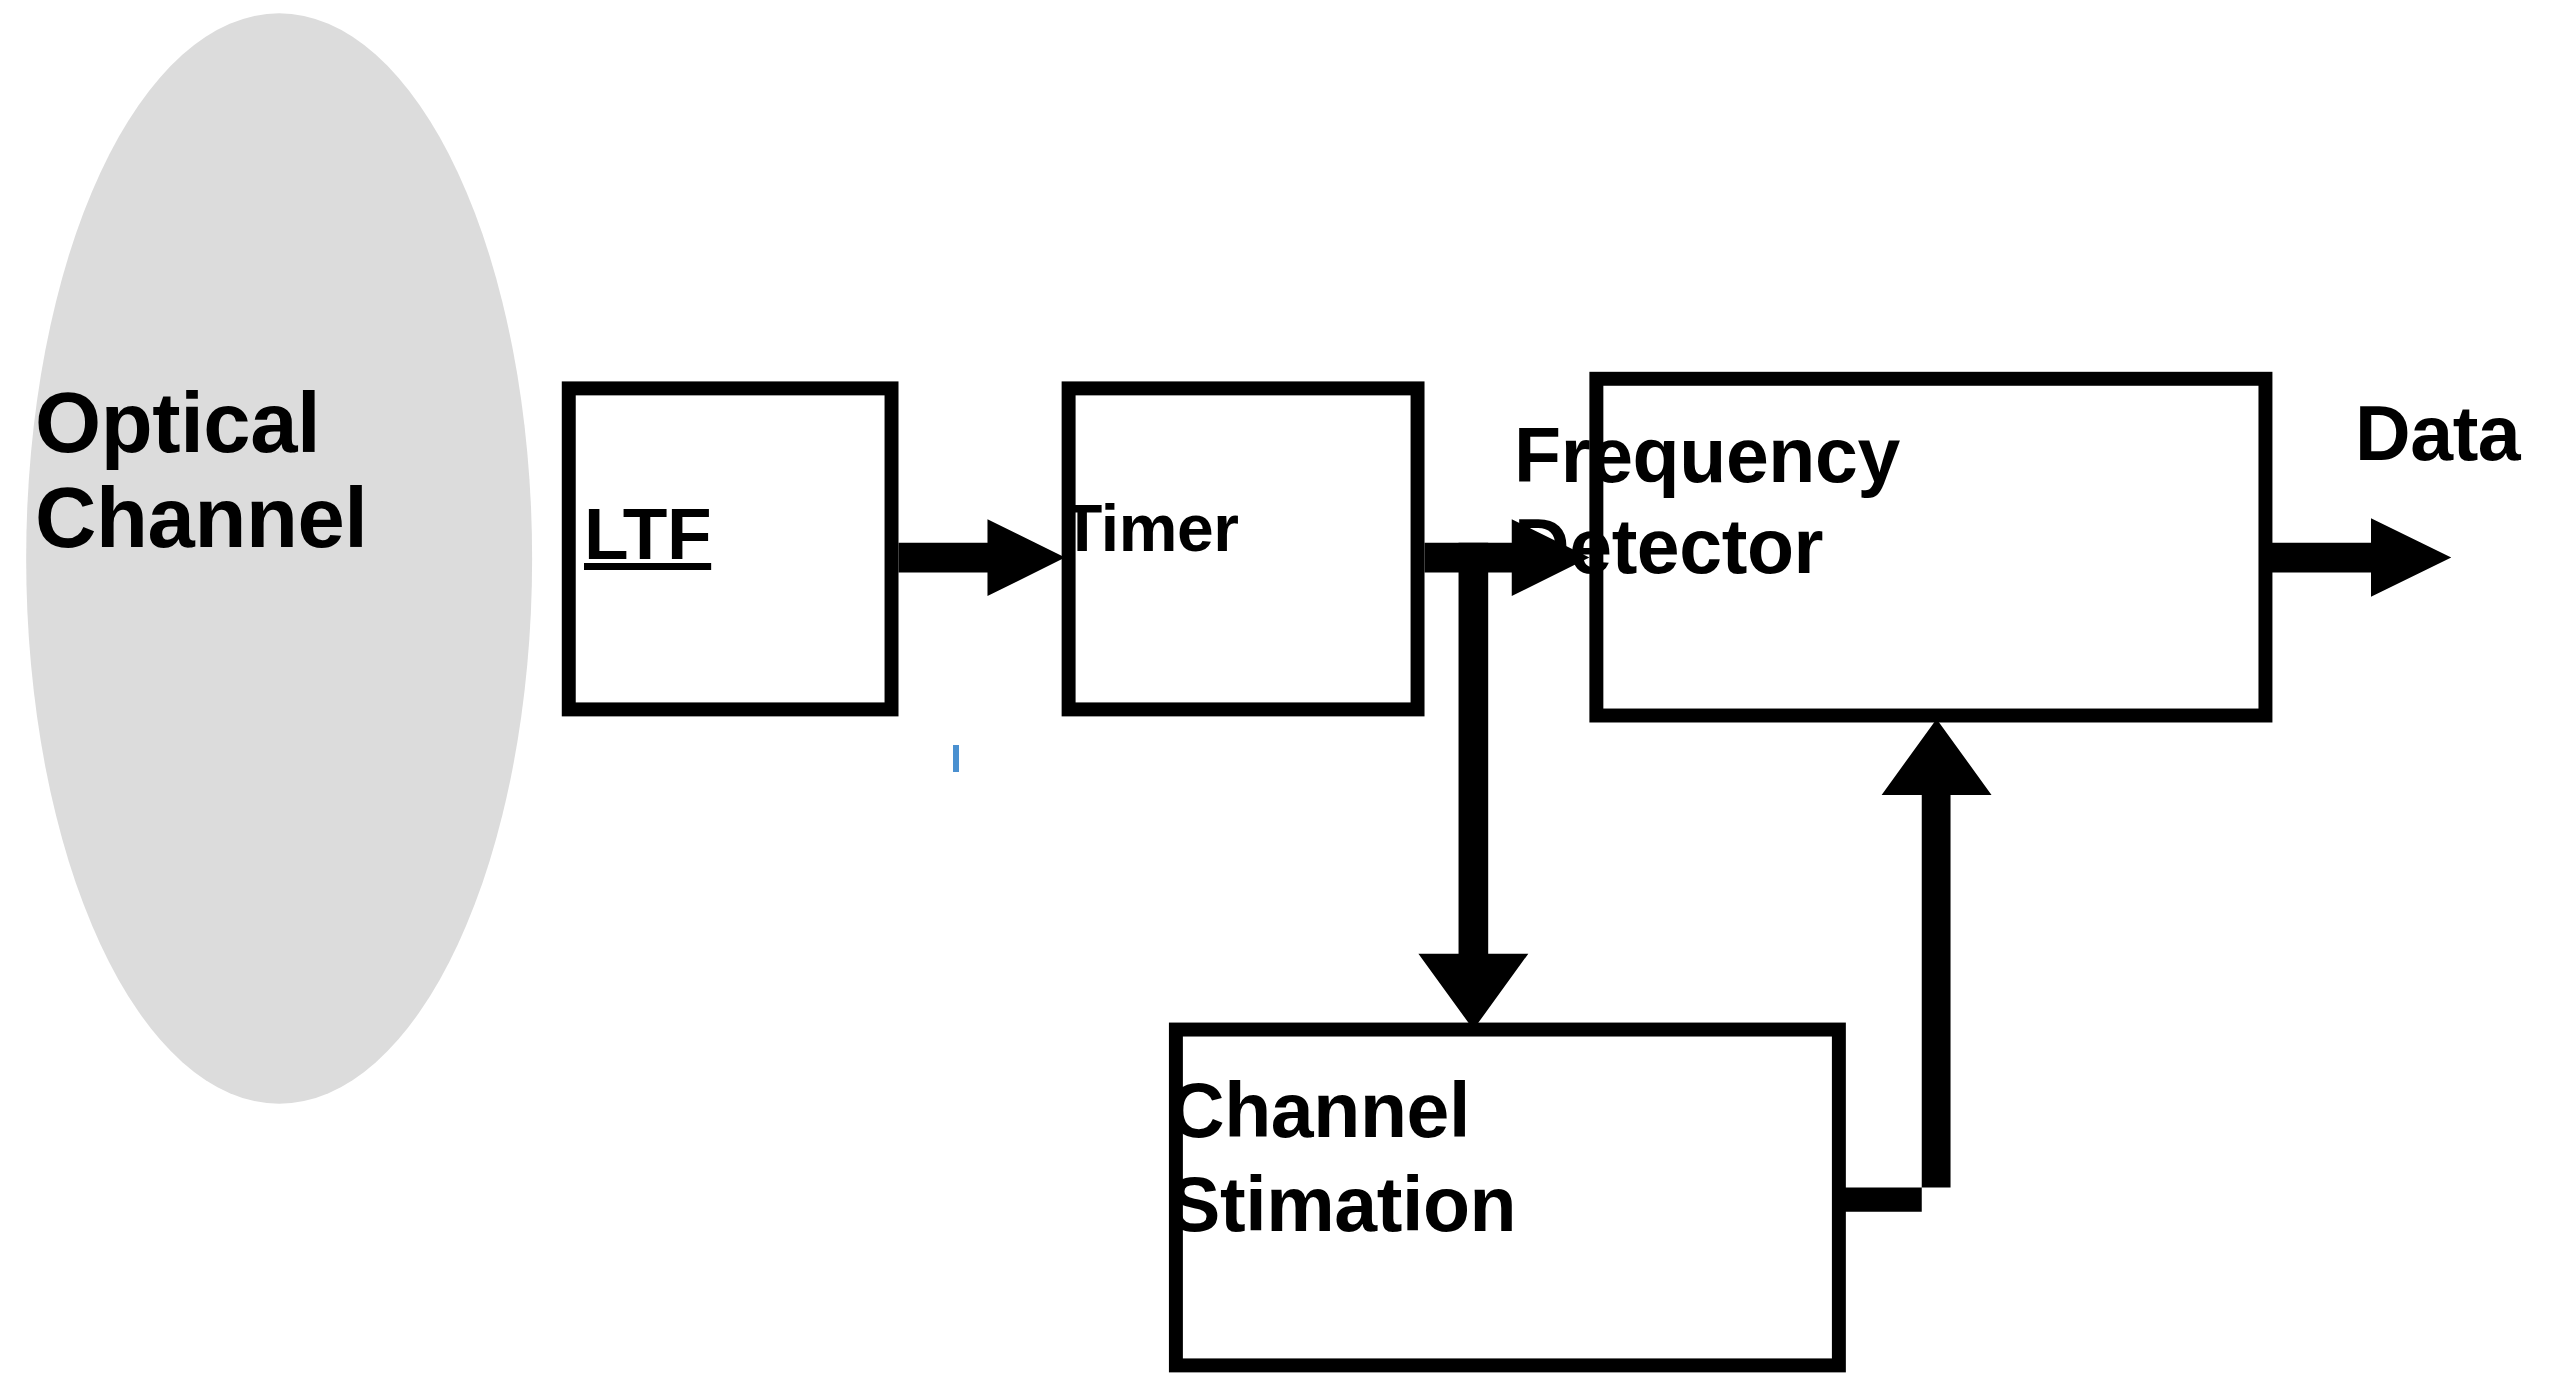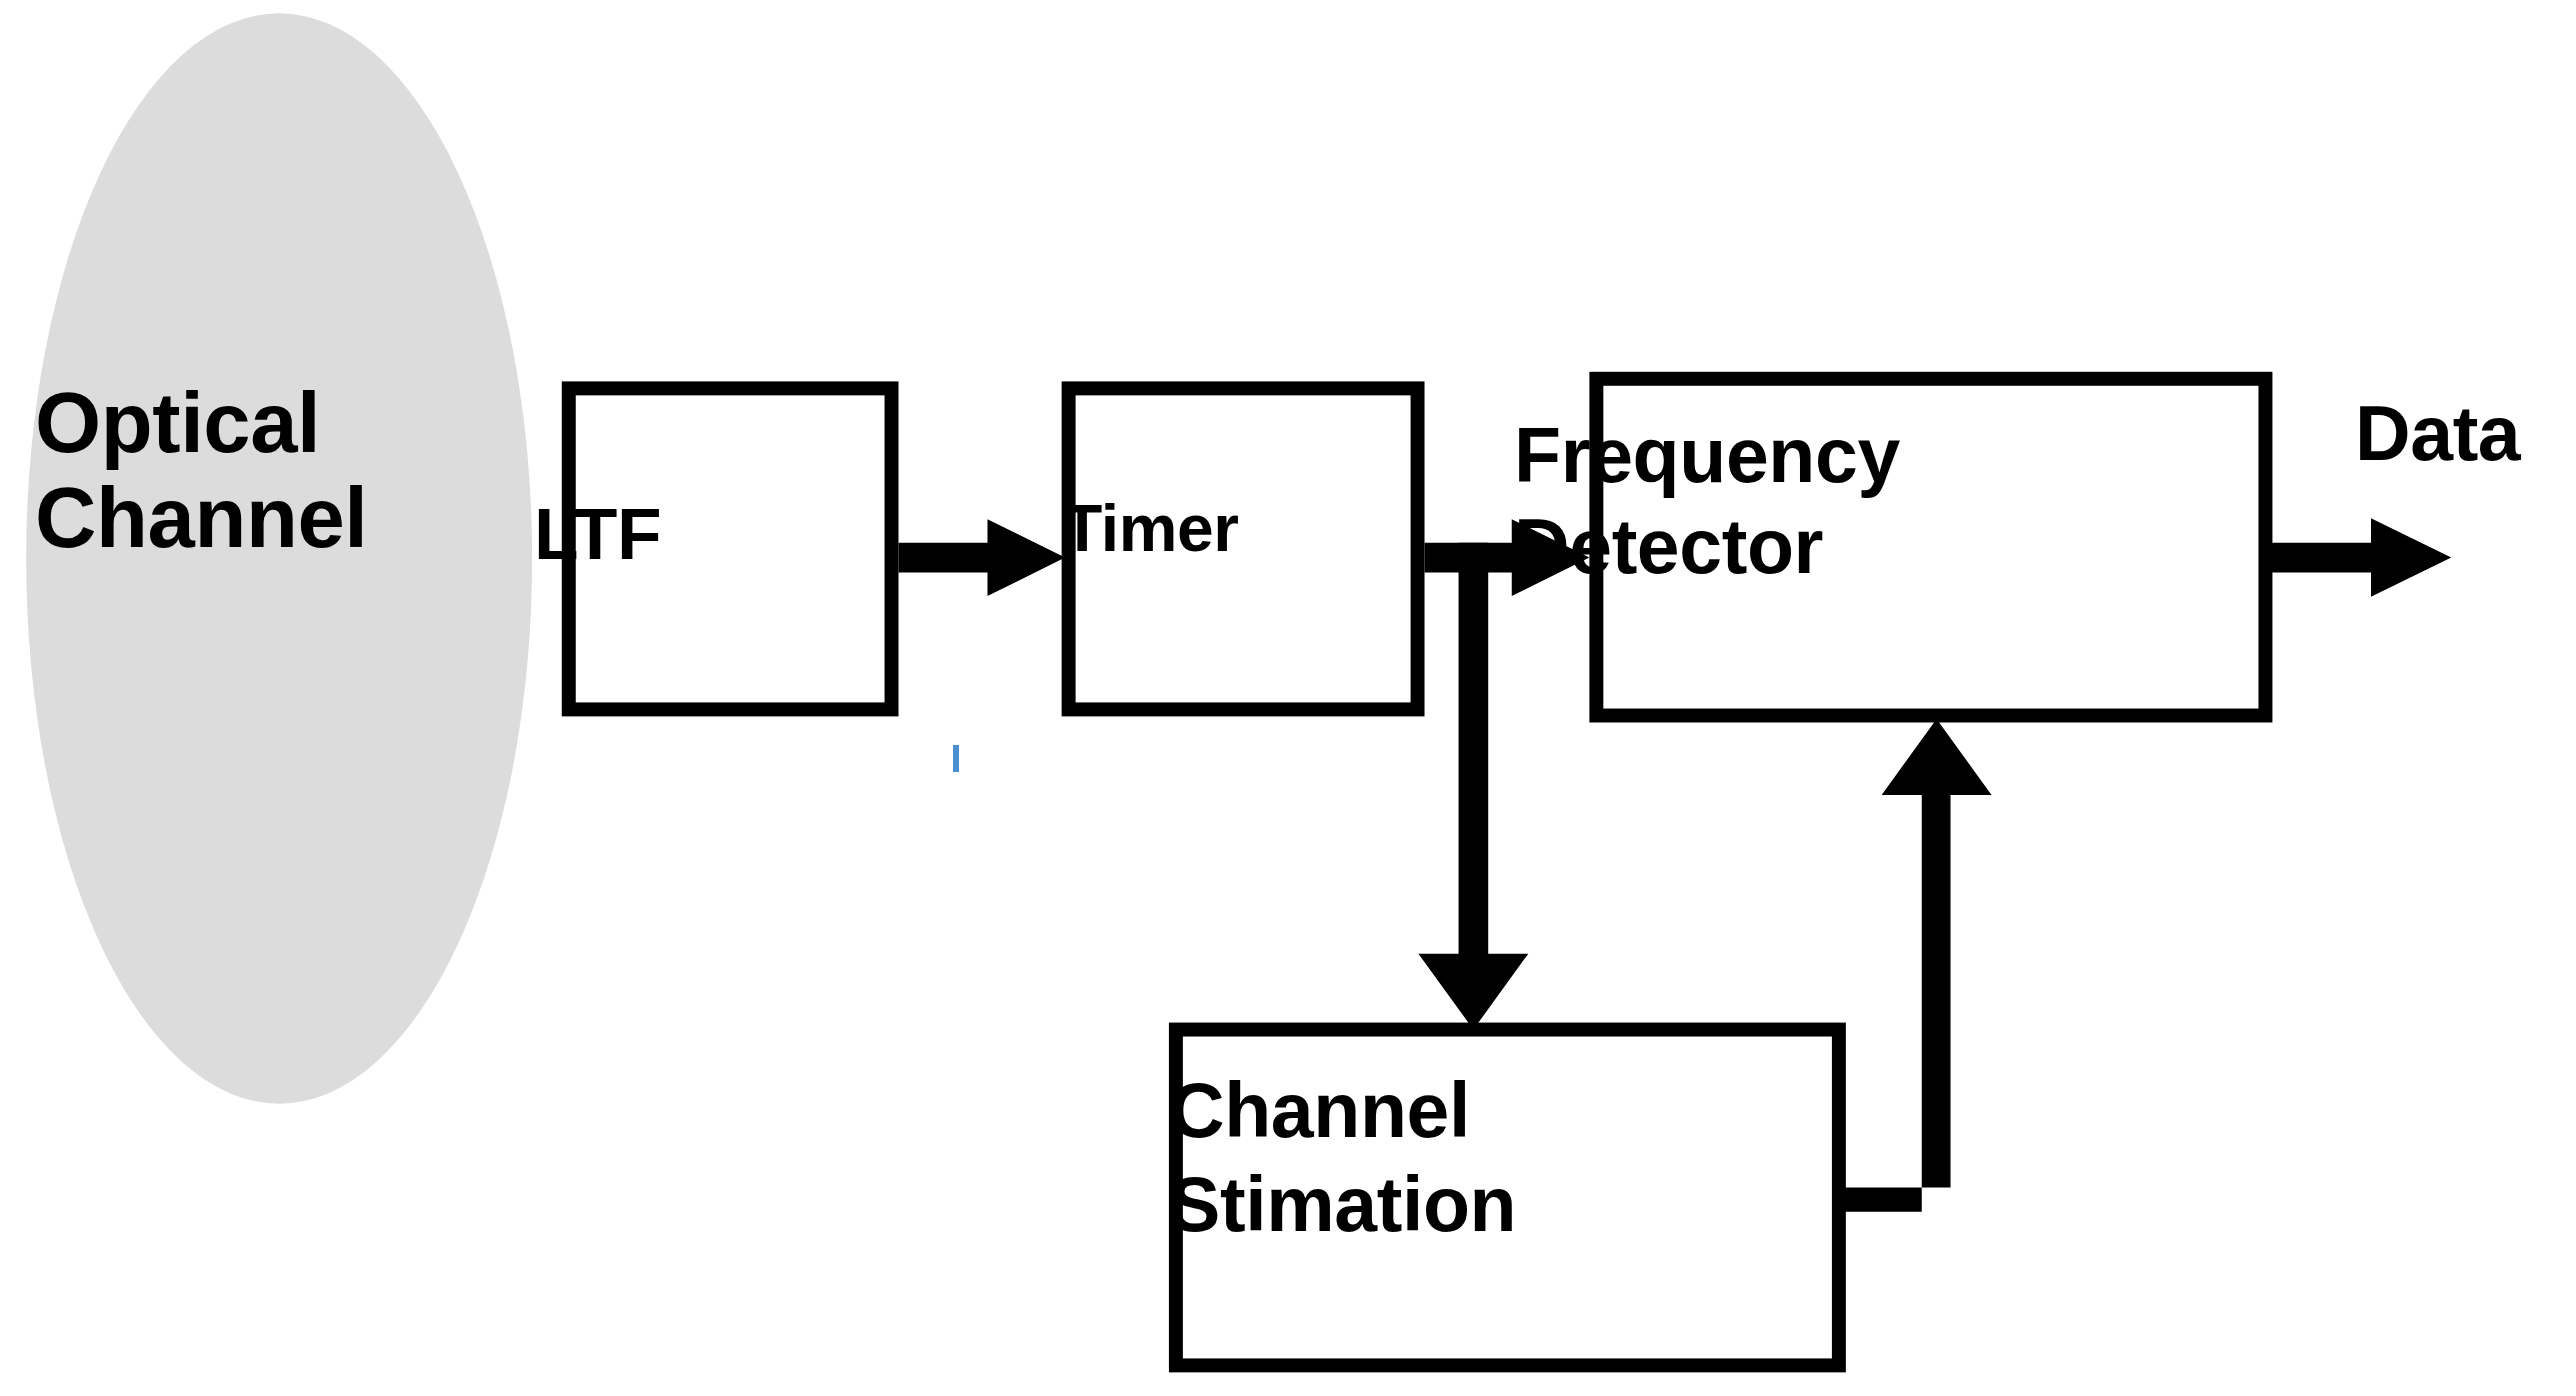--- a/index.html
+++ b/index.html
@@ -38,24 +38,25 @@
     -webkit-font-smoothing: antialiased;
   }
   #label-optical-channel {
     left: 35px;
     top: 375px;
     width: 489px;
     font-size: 85px;
     line-height: 1.12;
   }
   #label-ltf {
-    left: 534px;
+    left: 584px;
     top: 497px;
     width: 340px;
     font-size: 73px;
+    text-decoration: underline;
   }
   #label-timer {
     left: 1062px;
     top: 495px;
     width: 365px;
     font-size: 66px;
   }
   #label-frequency-detector {
     left: 1514px;
     top: 410px;

